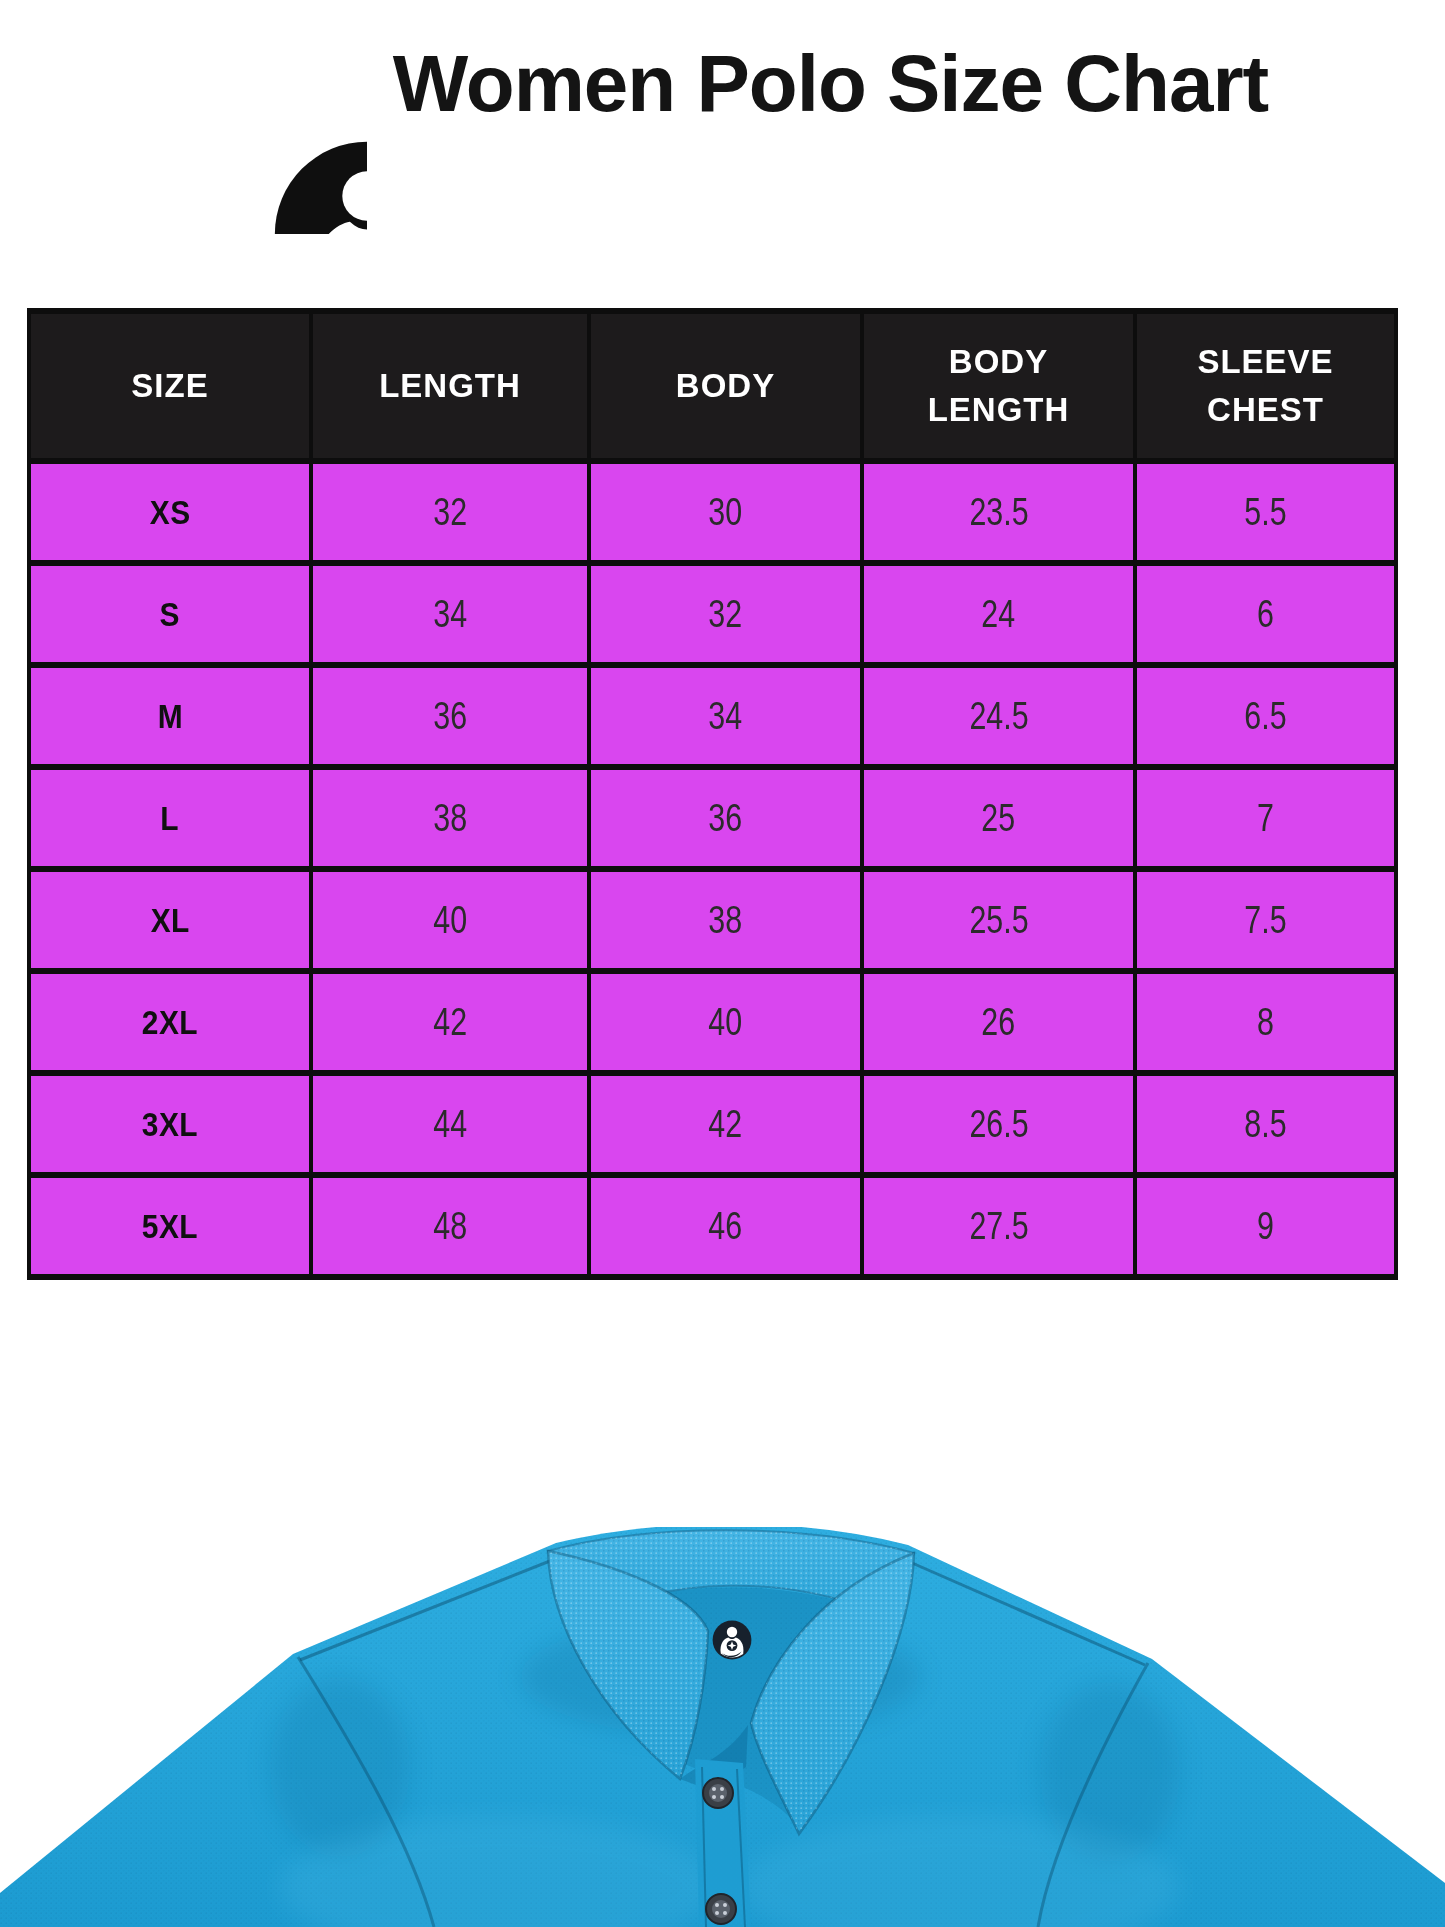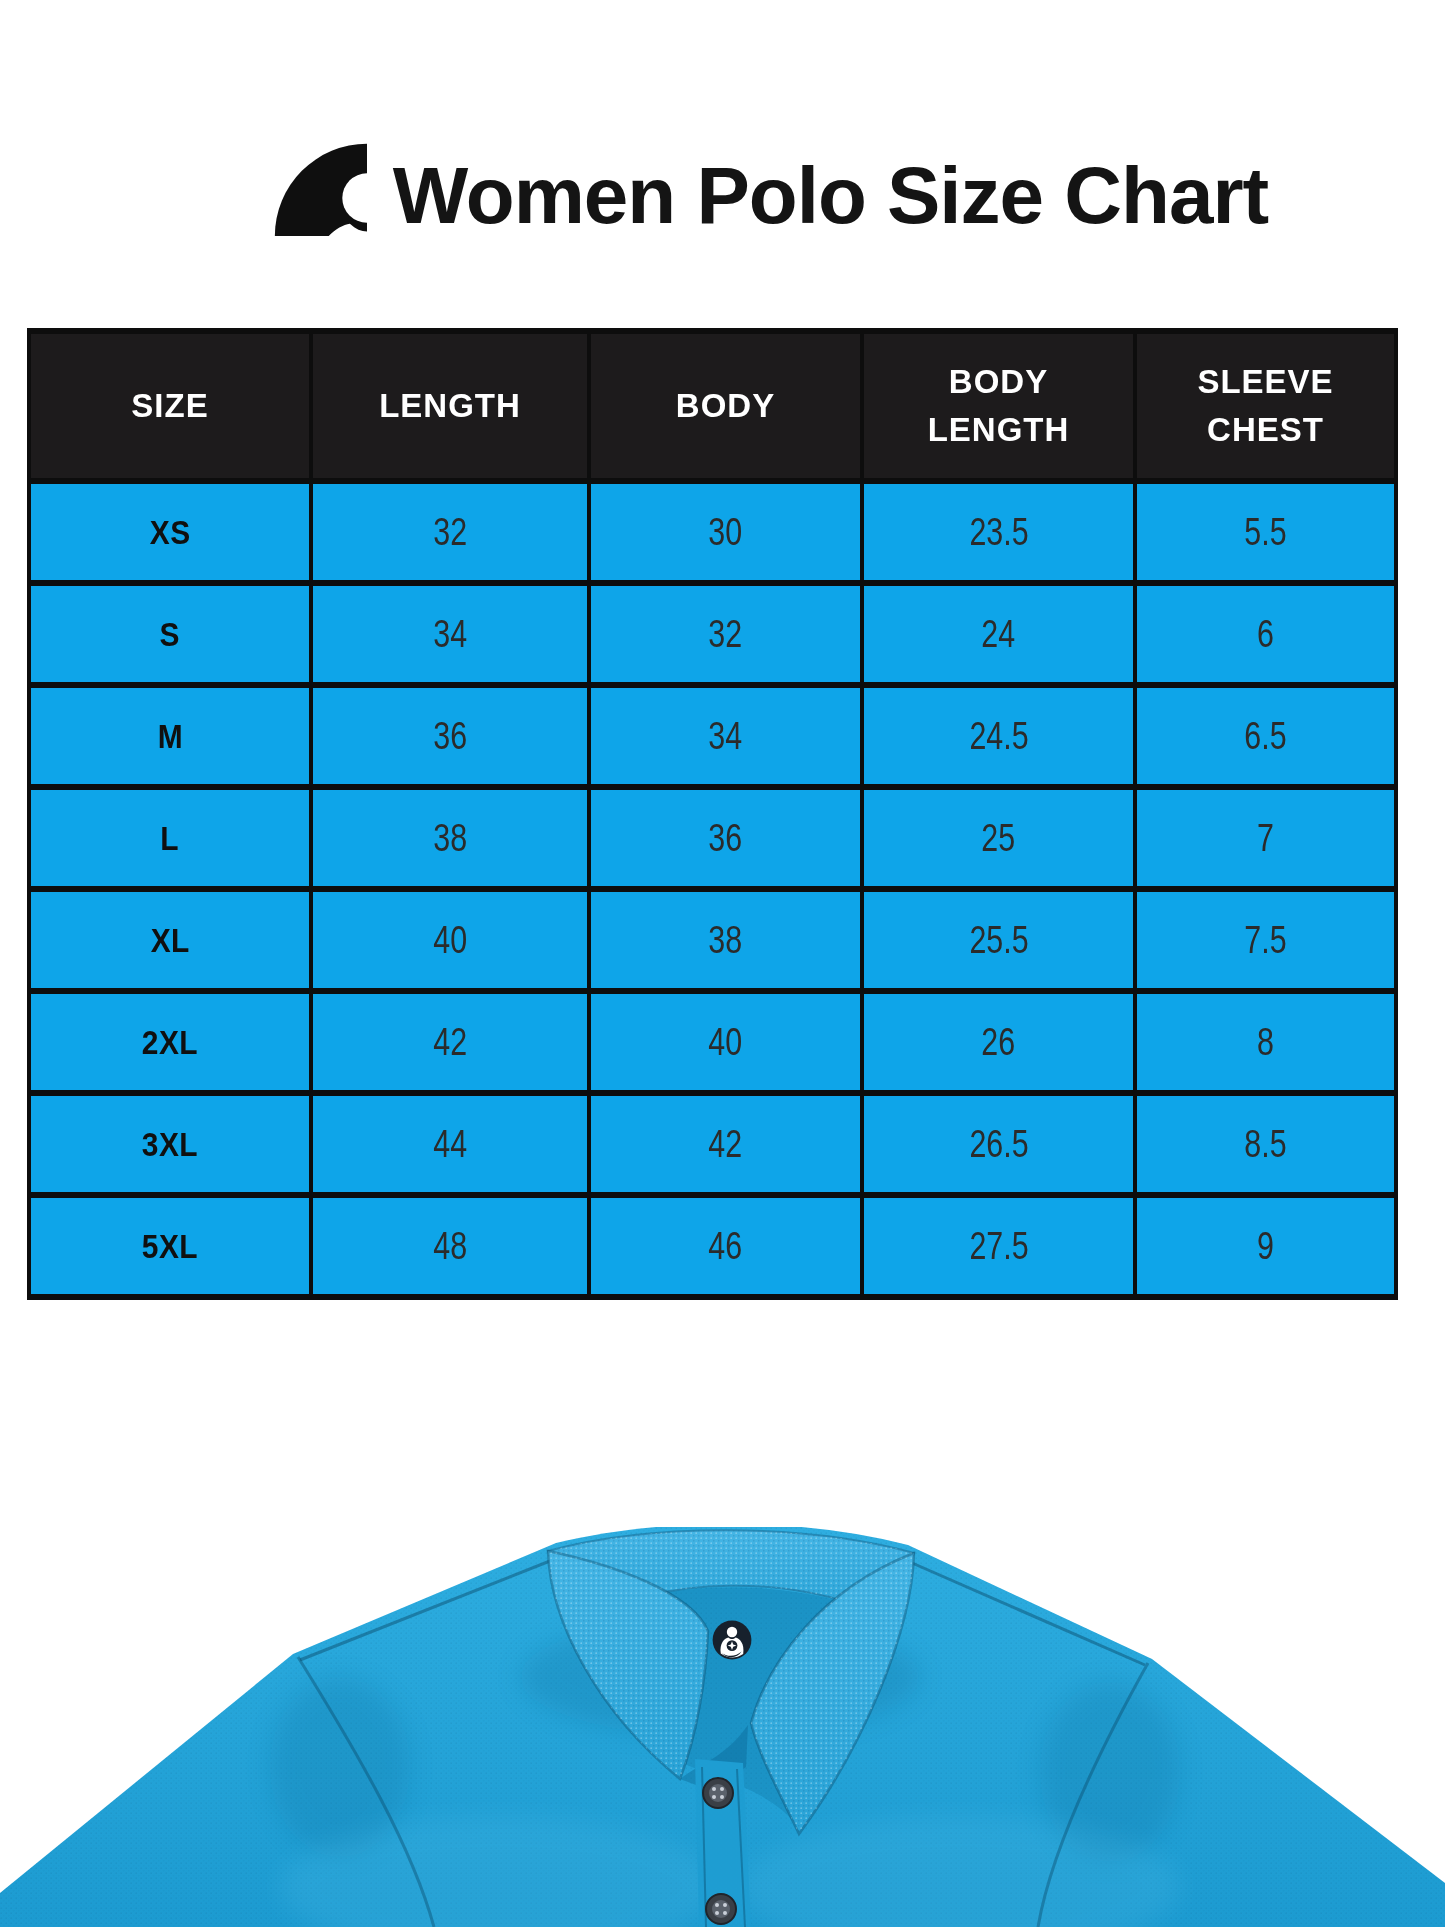--- a/index.html
+++ b/index.html
@@ -3,31 +3,31 @@
 <meta charset="utf-8">
 <style>
   html,body{margin:0;padding:0;background:#ffffff;}
   .page{
     position:relative;width:1445px;height:1927px;background:#ffffff;
     font-family:"Liberation Sans",sans-serif;overflow:hidden;
   }
   
   .brand{
     position:absolute;top:44px;left:0;right:0;height:192px;
-    display:flex;align-items:flex-end;justify-content:center;gap:26px;
+    display:flex;align-items:flex-start;justify-content:center;gap:26px;
   }
   .brand .logo{width:190px;height:190px;color:#0f0f0f;flex:0 0 auto;}
   .title{
     font-size:80px;font-weight:700;letter-spacing:-1px;color:#141414;
     white-space:nowrap;line-height:1;
   }
   
   .size-table{
-    position:absolute;top:328px;left:27px;width:1367px;height:971px;
-    border-collapse:collapse;table-layout:fixed;background:#0ea5e9;
+    position:absolute;top:308px;left:27px;width:1367px;height:971px;
+    border-collapse:collapse;table-layout:fixed;background:#d946ef;
   }
   .size-table th,.size-table td{
     border:4px solid #0d0d0d;border-top-width:6px;border-bottom-width:6px;
     text-align:center;vertical-align:middle;padding:0 36px;
   }
   .size-table thead tr{height:150px;}
   .size-table tbody tr{height:102px;}
   .size-table th{
     background:#1d1b1c;color:#ffffff;font-size:33px;font-weight:700;
     letter-spacing:1px;line-height:1.45;

